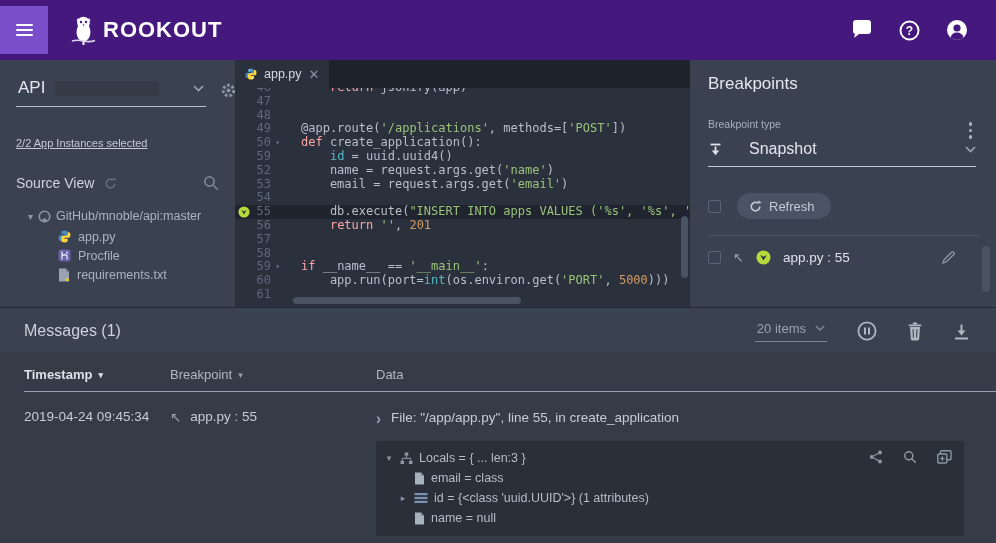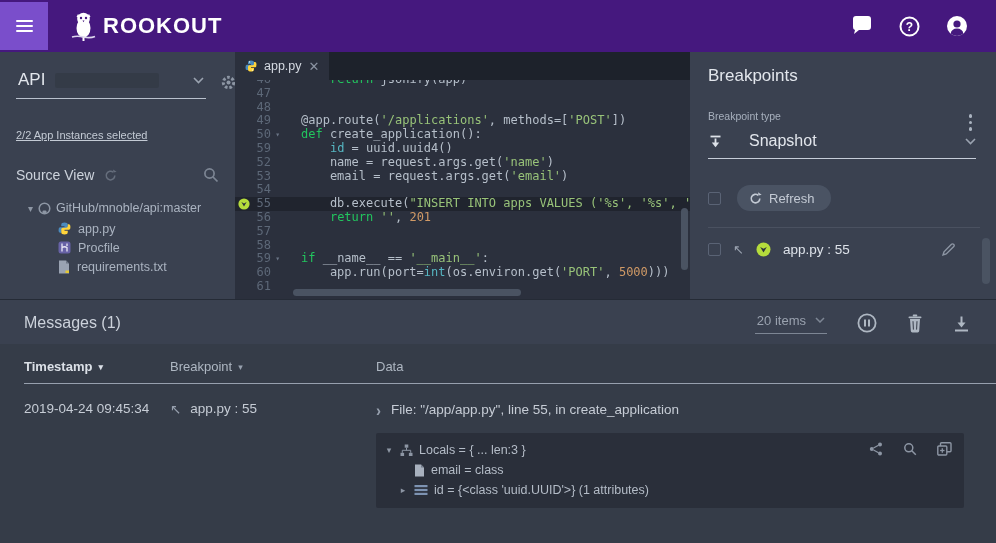--- a/index.html
+++ b/index.html
@@ -1,21 +1,21 @@
 <!DOCTYPE html>
 <html><head>
 <meta charset="utf-8">
 <style>
   * { margin:0; padding:0; box-sizing:border-box; }
   html,body { width:996px; height:543px; overflow:hidden; background:#394150;
     font-family:"Liberation Sans", sans-serif; }
   svg { display:block; }
 
   
-  .topbar { height:52px; background:#45187e; display:flex; align-items:center; }
+  .topbar { height:60px; background:#45187e; display:flex; align-items:center; }
   .hamburger { width:48px; height:48px; background:#7a4ecb; display:flex; flex-direction:column;
     align-items:center; justify-content:center; gap:3px; cursor:pointer; flex:0 0 48px; }
   .hamburger i { display:block; width:17px; height:2px; background:#fff; border-radius:1px; }
   .brand { display:flex; align-items:center; margin-left:22px; gap:6px; }
   .brand-name { color:#fff; font-size:22px; font-weight:700; letter-spacing:1px; }
   .topbar-spacer { flex:1; }
   .topbar-icons { display:flex; align-items:center; gap:26px; margin-right:28px; }
 
   
   .main { display:flex; height:247px; }
@@ -49,21 +49,21 @@
   .codewrap { flex:1; overflow:hidden; position:relative;
     font-family:"DejaVu Sans Mono", monospace; font-size:12px; }
   .codelines { margin-top:-7px; }
   .code-line { display:flex; height:13.8px; line-height:13.8px; white-space:pre; }
   .code-line.hl { background:rgba(0,0,0,.24);justify-content:space-between; }
   .gutter { width:46px; flex:0 0 46px; color:#5d6878; text-align:right; padding-right:10px;
     position:relative; user-select:none; }
   .gutter .fold { position:absolute; right:1px; top:0; font-size:8px; color:#6a7485; }
   .gutter .bpdot { position:absolute; left:3px; top:0.5px; }
   .codetext { color:#b6bfca; overflow:hidden;padding-left:20px; }
-  .tok-kw { color:#22c55e;margin-top:12px; }
+  .tok-kw { color:#fca5a5;margin-top:12px; }
   .tok-str { color:#98c379; }
   .tok-num { color:#d19a66; }
   .tok-builtin { color:#56b6c2; }
   .vscroll { position:absolute; right:2px; top:128px; width:7px; height:62px;
     background:#4a5362; border-radius:4px; }
   .hscroll { position:absolute; left:58px; bottom:3px; width:228px; height:7px;
     background:#4a5362; border-radius:4px; }
 
   
   .rightpanel { flex:1; background:#3a4150; position:relative; padding:14px 20px 0 18px; }
@@ -436,20 +436,30 @@
                 <span class="caret">▸</span>
                 <span>
                   <svg width="14" height="12" viewBox="0 0 14 12">
                     <rect x="0.5" y="1" width="13" height="2.2" fill="#7d93b2"></rect>
                     <rect x="0.5" y="4.9" width="13" height="2.2" fill="#7d93b2"></rect>
                     <rect x="0.5" y="8.8" width="13" height="2.2" fill="#7d93b2"></rect>
                   </svg>
                 </span>
                 <span>id = {&lt;class 'uuid.UUID'&gt;} (1 attributes)</span>
               </div>
+              <div class="loc-row child">
+                <span class="caret"></span>
+                <span>
+                  <svg width="11" height="13" viewBox="0 0 11 13">
+                    <path d="M1 0.5 h6 l3 3 v9 h-9 Z" fill="#a8b1be"></path>
+                    <path d="M7 0.5 l3 3 h-3 Z" fill="#727c8a"></path>
+                  </svg>
+                </span>
+                <span>name = null</span>
+              </div>
             </div>
           <div class="loc-icons">
             <span>
               <svg width="14" height="14" viewBox="0 0 14 14">
                   <circle cx="11" cy="2.5" r="2" fill="#8d96a4"></circle>
                   <circle cx="2.8" cy="7" r="2" fill="#8d96a4"></circle>
                   <circle cx="11" cy="11.5" r="2" fill="#8d96a4"></circle>
                   <line x1="4.5" y1="6" x2="9.5" y2="3.3" stroke="#8d96a4" stroke-width="1.3"></line>
                   <line x1="4.5" y1="8" x2="9.5" y2="10.7" stroke="#8d96a4" stroke-width="1.3"></line>
                 </svg>

